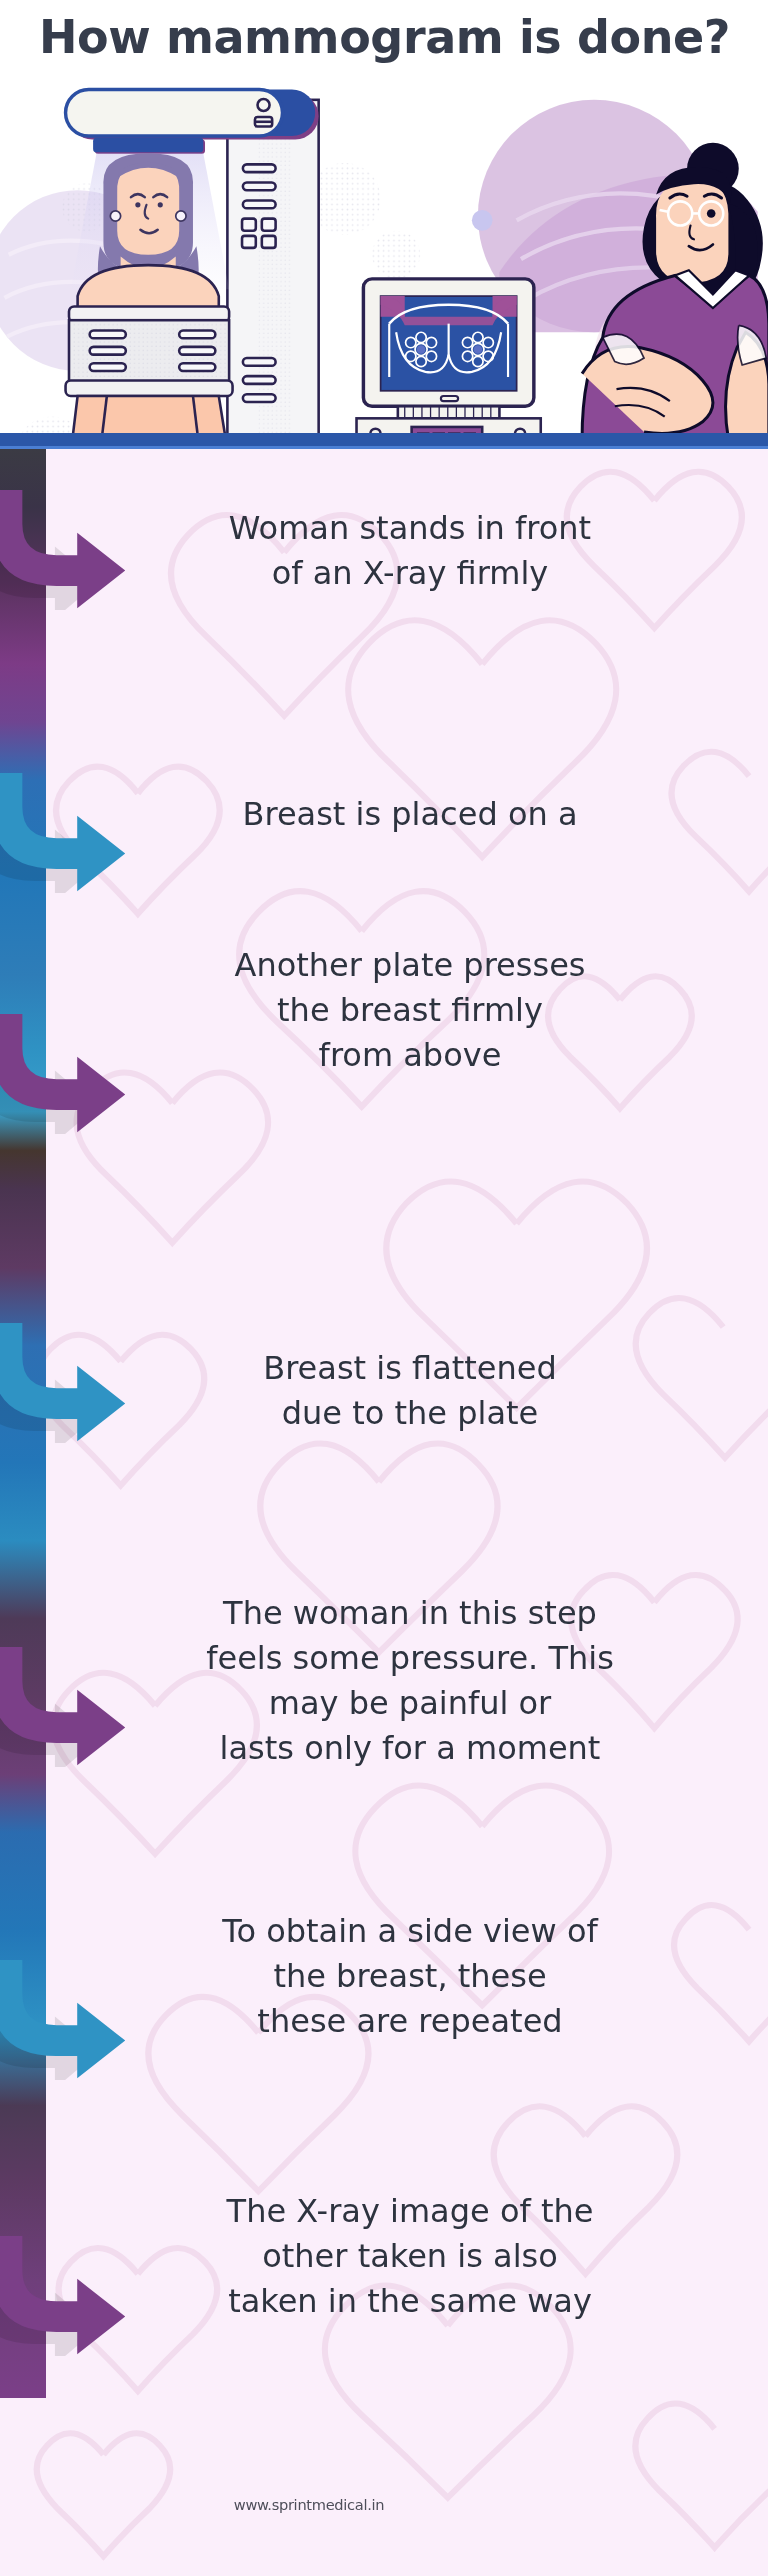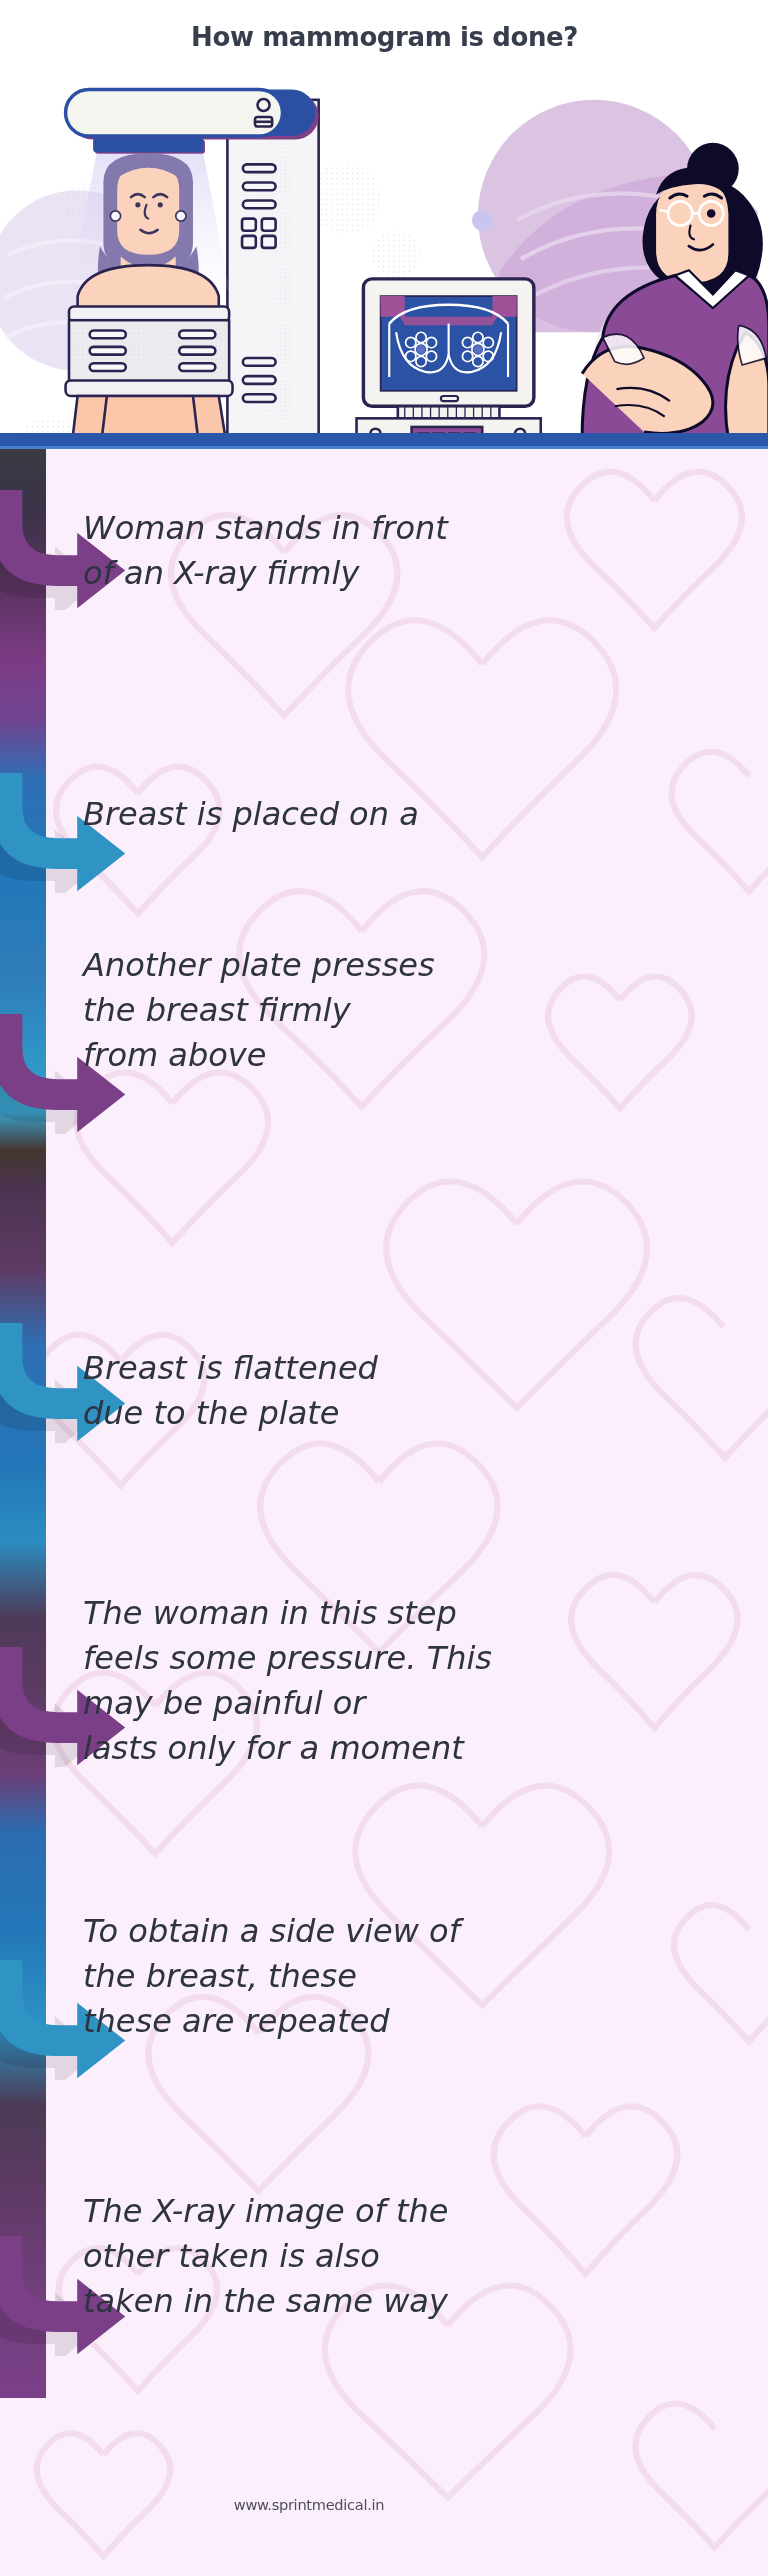--- a/index.html
+++ b/index.html
@@ -25,21 +25,21 @@
     left: 0; top: 0;
     width: 769px; height: 74px;
     display: flex;
     align-items: center;
     justify-content: center;
     background: #ffffff;
     z-index: 30;
   }
   .title-text {
     font-family: "DejaVu Sans", sans-serif;
-    font-size: 26px;
+    font-size: 46px;
     font-weight: 700;
     color: #363d4c;
     letter-spacing: -0.4px;
     white-space: nowrap;
   }
 
   
   .hero {
     position: absolute;
     left: 0; top: 74px;
@@ -124,23 +124,22 @@
     height: 120px;
     z-index: 12;
   }
   .arrow svg { display: block; width: 151px; height: 120px; }
 
   
   .step {
     position: absolute;
     left: 83px;
     width: 654px;
-    text-align: left;
+    text-align: center;
     z-index: 14;
-    font-style: italic;
   }
   .step-line {
     font-family: "DejaVu Sans", sans-serif;
     font-size: 32px;
     line-height: 45px;
     color: #2d333f;
     white-space: nowrap;
   }
 
   

